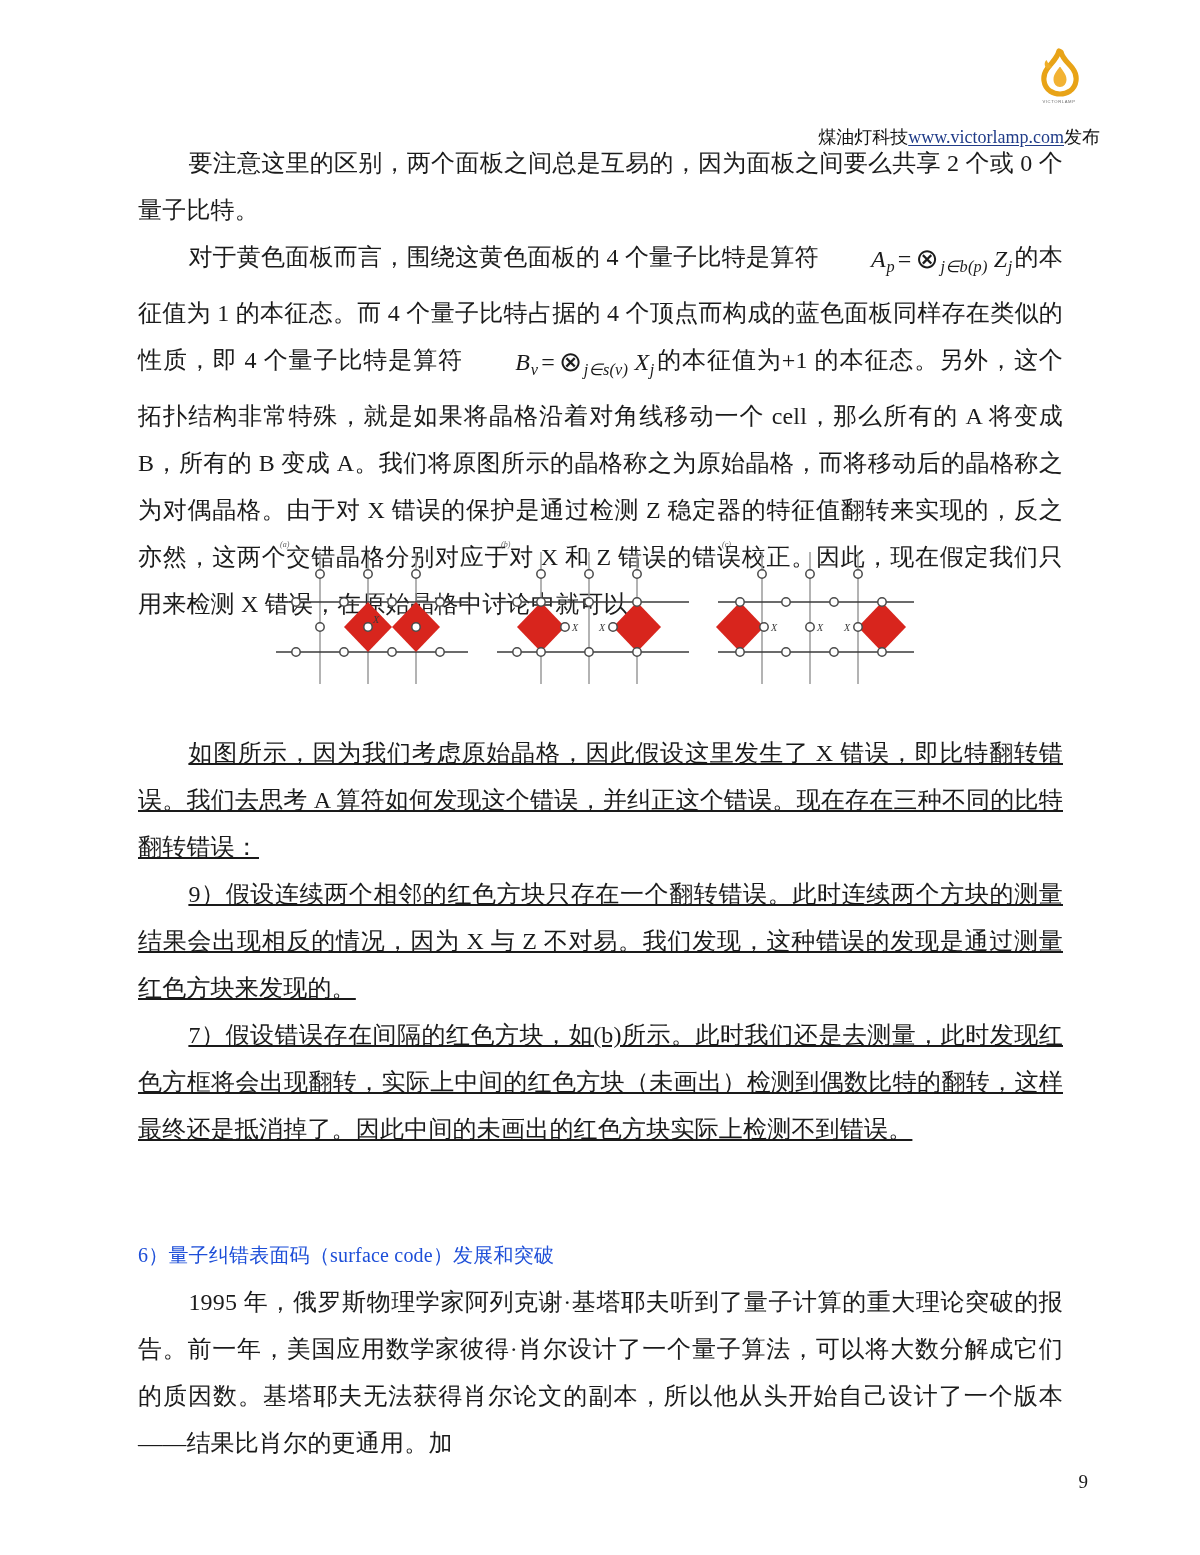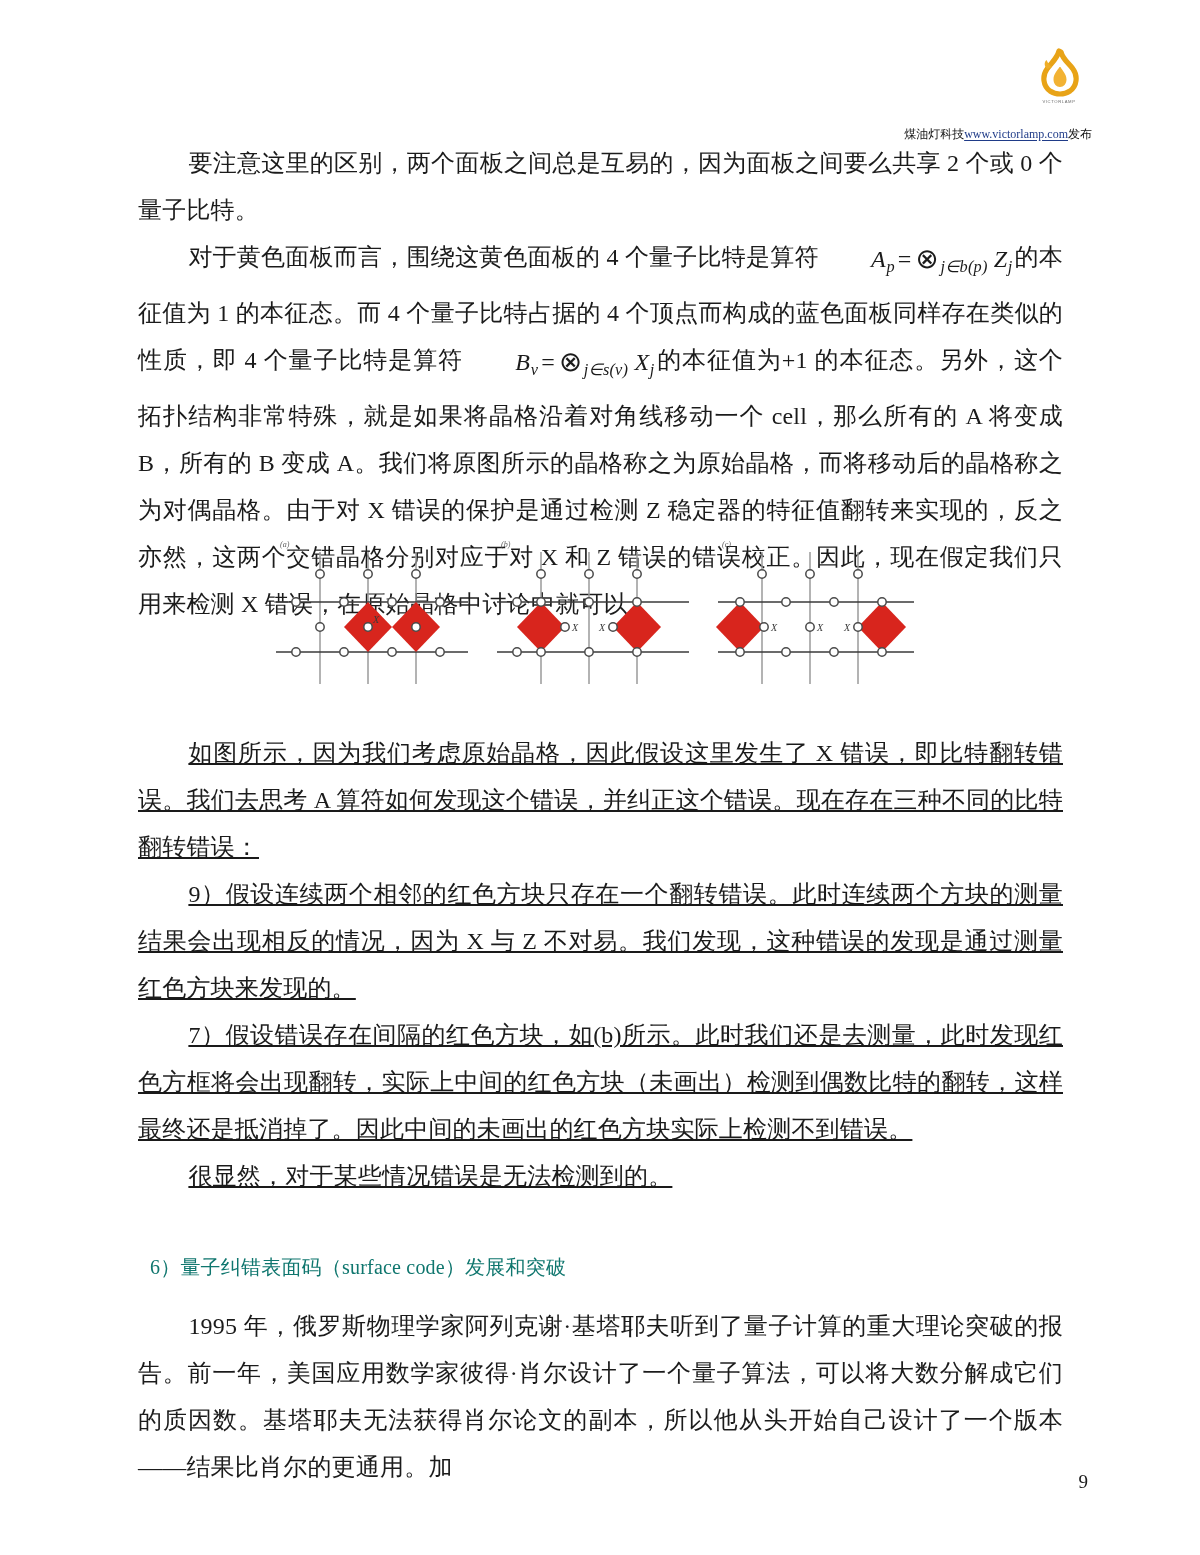--- a/index.html
+++ b/index.html
@@ -34,23 +34,23 @@
   .logo-caption {
     font-size: 4.2px;
     letter-spacing: .6px;
     color: #6d6d6d;
     font-family: "Liberation Sans", sans-serif;
     margin-top: 1px;
     white-space: nowrap;
   }
   .header-line {
     position: absolute;
-    right: 108px;
+    right: 100px;
     top: 88px;
-    font-size: 12px;
+    font-size: 18px;
     line-height: 1;
     white-space: nowrap;
     font-family: "Liberation Serif", "DejaVu Serif", serif;
     color: #111;
   }
   .header-line .url {
     color: #1f3b88;
     text-decoration: underline;
     text-underline-offset: 2px;
   }
@@ -70,23 +70,23 @@
     text-justify: inter-ideograph;
     letter-spacing: .2px;
     color: #1b1b1b;
     font-family: "Liberation Serif", "DejaVu Serif", serif;
   }
   p.indent { text-indent: 2.1em; }
 
   .heading-6 {
     font-size: 20px;
     line-height: 47px;
-    margin: 12px;
+    margin: 0;
     letter-spacing: .2px;
-    color: #0f766e;
+    color: #1d4ed8;
   }
 
   
   .math {
     display: inline-block;
     font-family: Liberation Serif, serif;
     font-style: italic;
     white-space: nowrap;
     vertical-align: -2px;
     padding: 0 2px;
@@ -282,21 +282,20 @@
       <text x="103" y="95" font-size="10" font-style="italic" fill="#3a3a3a" font-family="Liberation Serif, serif">X</text>
       <text x="130" y="95" font-size="10" font-style="italic" fill="#3a3a3a" font-family="Liberation Serif, serif">X</text>
     </svg>
   </div>
 </div>
 
 <div class="doc-body" style="top:730px;text-decoration:underline;">
   <p class="para indent">如图所示，因为我们考虑原始晶格，因此假设这里发生了 X 错误，即比特翻转错误。我们去思考 A 算符如何发现这个错误，并纠正这个错误。现在存在三种不同的比特翻转错误：</p>
   <p class="para indent">9）假设连续两个相邻的红色方块只存在一个翻转错误。此时连续两个方块的测量结果会出现相反的情况，因为 X 与 Z 不对易。我们发现，这种错误的发现是通过测量红色方块来发现的。</p>
   <p class="para indent">7）假设错误存在间隔的红色方块，如(b)所示。此时我们还是去测量，此时发现红色方框将会出现翻转，实际上中间的红色方块（未画出）检测到偶数比特的翻转，这样最终还是抵消掉了。因此中间的未画出的红色方块实际上检测不到错误。</p>
-  <p class="para indent">很显然，对于某些情况错误是无法检测到的。</p>
 </div>
 
 <div class="doc-body" style="top:1232px; left:138px;">
   <p class="heading-6">6）量子纠错表面码（surface code）发展和突破</p>
   <p class="para indent">1995 年，俄罗斯物理学家阿列克谢·基塔耶夫听到了量子计算的重大理论突破的报告。前一年，美国应用数学家彼得·肖尔设计了一个量子算法，可以将大数分解成它们的质因数。基塔耶夫无法获得肖尔论文的副本，所以他从头开始自己设计了一个版本——结果比肖尔的更通用。加</p>
 </div>
 
 <div class="page-number">9</div>
 
 </body></html>

